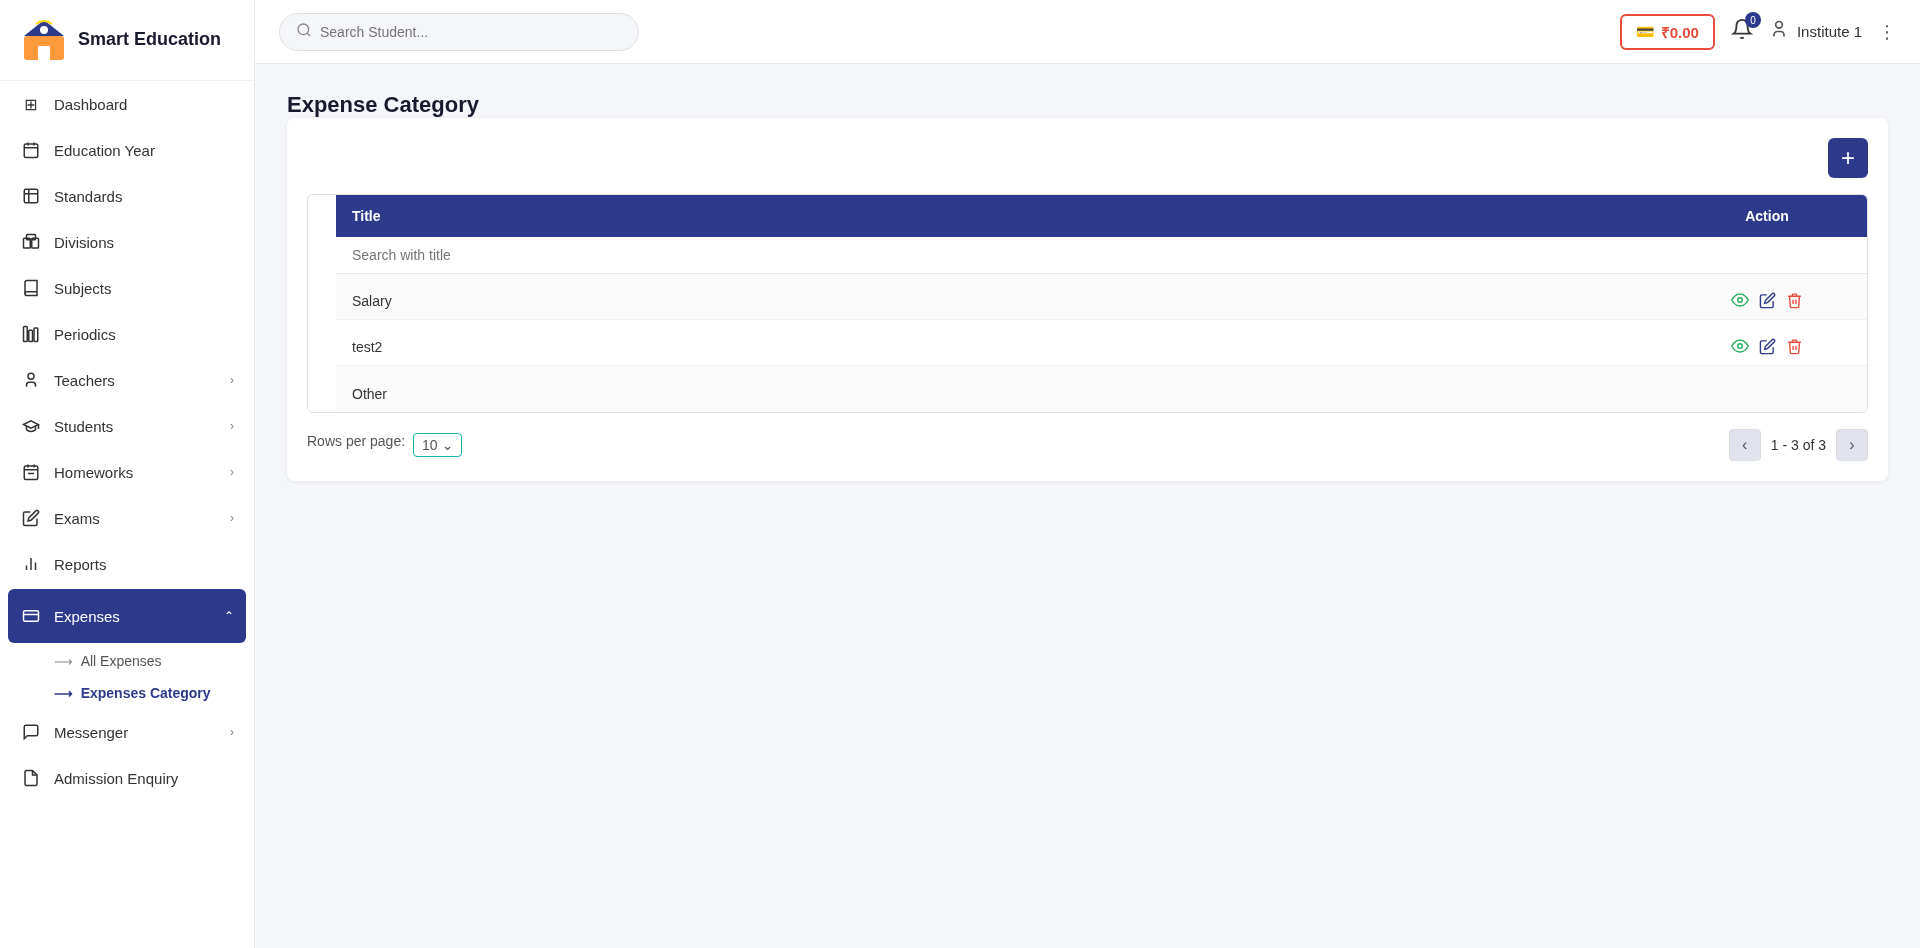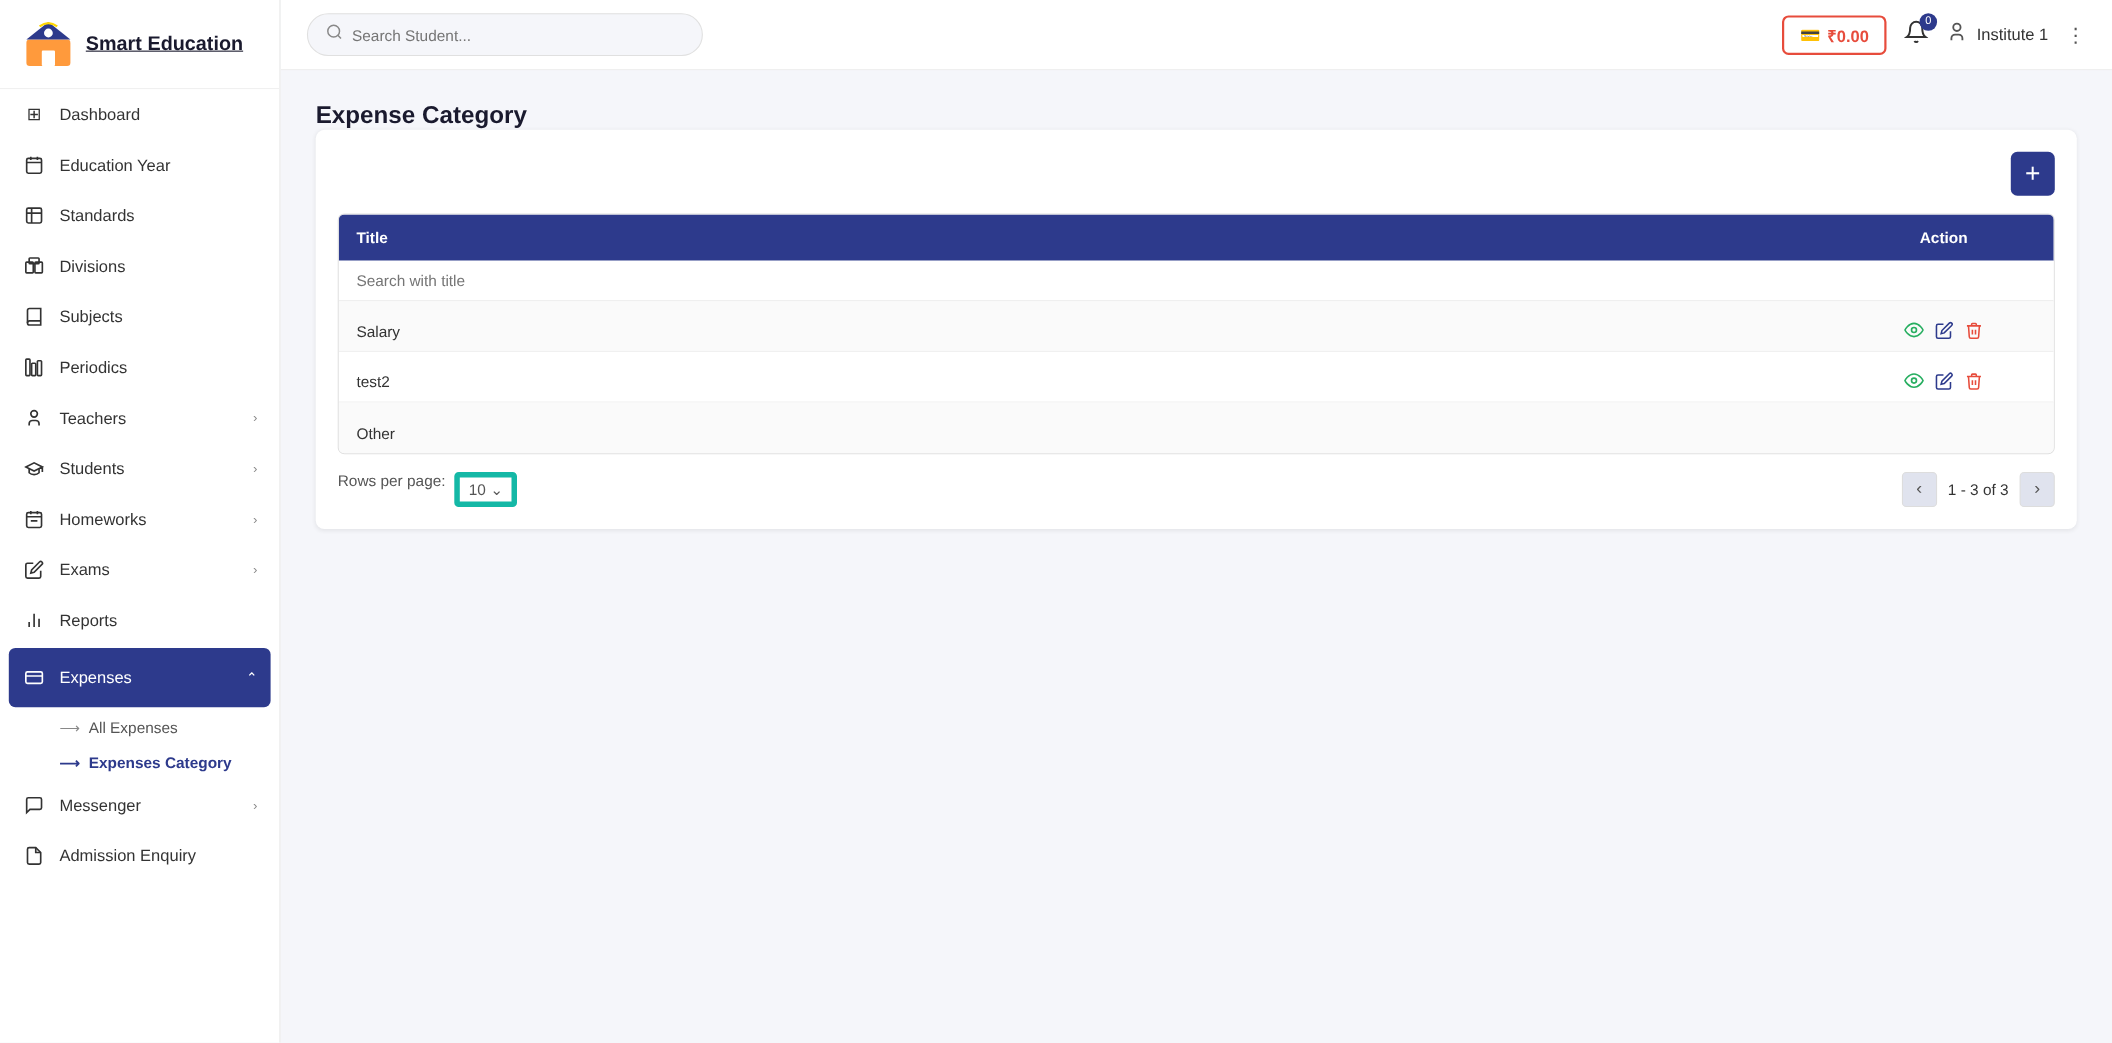--- a/index.html
+++ b/index.html
@@ -28,21 +28,20 @@
       width: 48px;
       height: 48px;
       margin-right: 10px;
       flex-shrink: 0;
     }
     .logo-text {
       font-size: 18px;
       font-weight: 700;
       color: #1a1a2e;
       line-height: 1.2;
-      text-decoration: underline;
     }
     .nav-item {
       display: flex;
       align-items: center;
       padding: 12px 20px;
       cursor: pointer;
       color: #333;
       font-size: 15px;
       transition: background 0.15s;
       position: relative;
@@ -208,20 +207,21 @@
       font-size: 24px;
       cursor: pointer;
       display: flex;
       align-items: center;
       justify-content: center;
     }
     .table-wrap {
       border: 1px solid #e0e0e0;
       border-radius: 6px;
       overflow: hidden;
+      padding-left: 28px;
     }
     .table-header {
       display: flex;
       background: #2d3a8c;
       color: #fff;
       font-size: 14px;
       font-weight: 600;
     }
     .table-header .col-title { flex: 1; padding: 13px 16px; }
     .table-header .col-action { width: 200px; padding: 13px 16px; text-align: center; }
@@ -277,21 +277,21 @@
     }
     .rows-per-page {
       display: flex;
       align-items: flex-start;
       gap: 8px;
     }
     .rows-select {
       display: flex;
       align-items: center;
       gap: 4px;
-      border: 5px solid #14b8a6;
+      border: 1px solid #14b8a6;
       border-radius: 4px;
       padding: 3px 8px;
       cursor: pointer;
       font-size: 14px;
       background: #fff;
     }
     .pagination {
       display: flex;
       align-items: center;
       gap: 6px;

